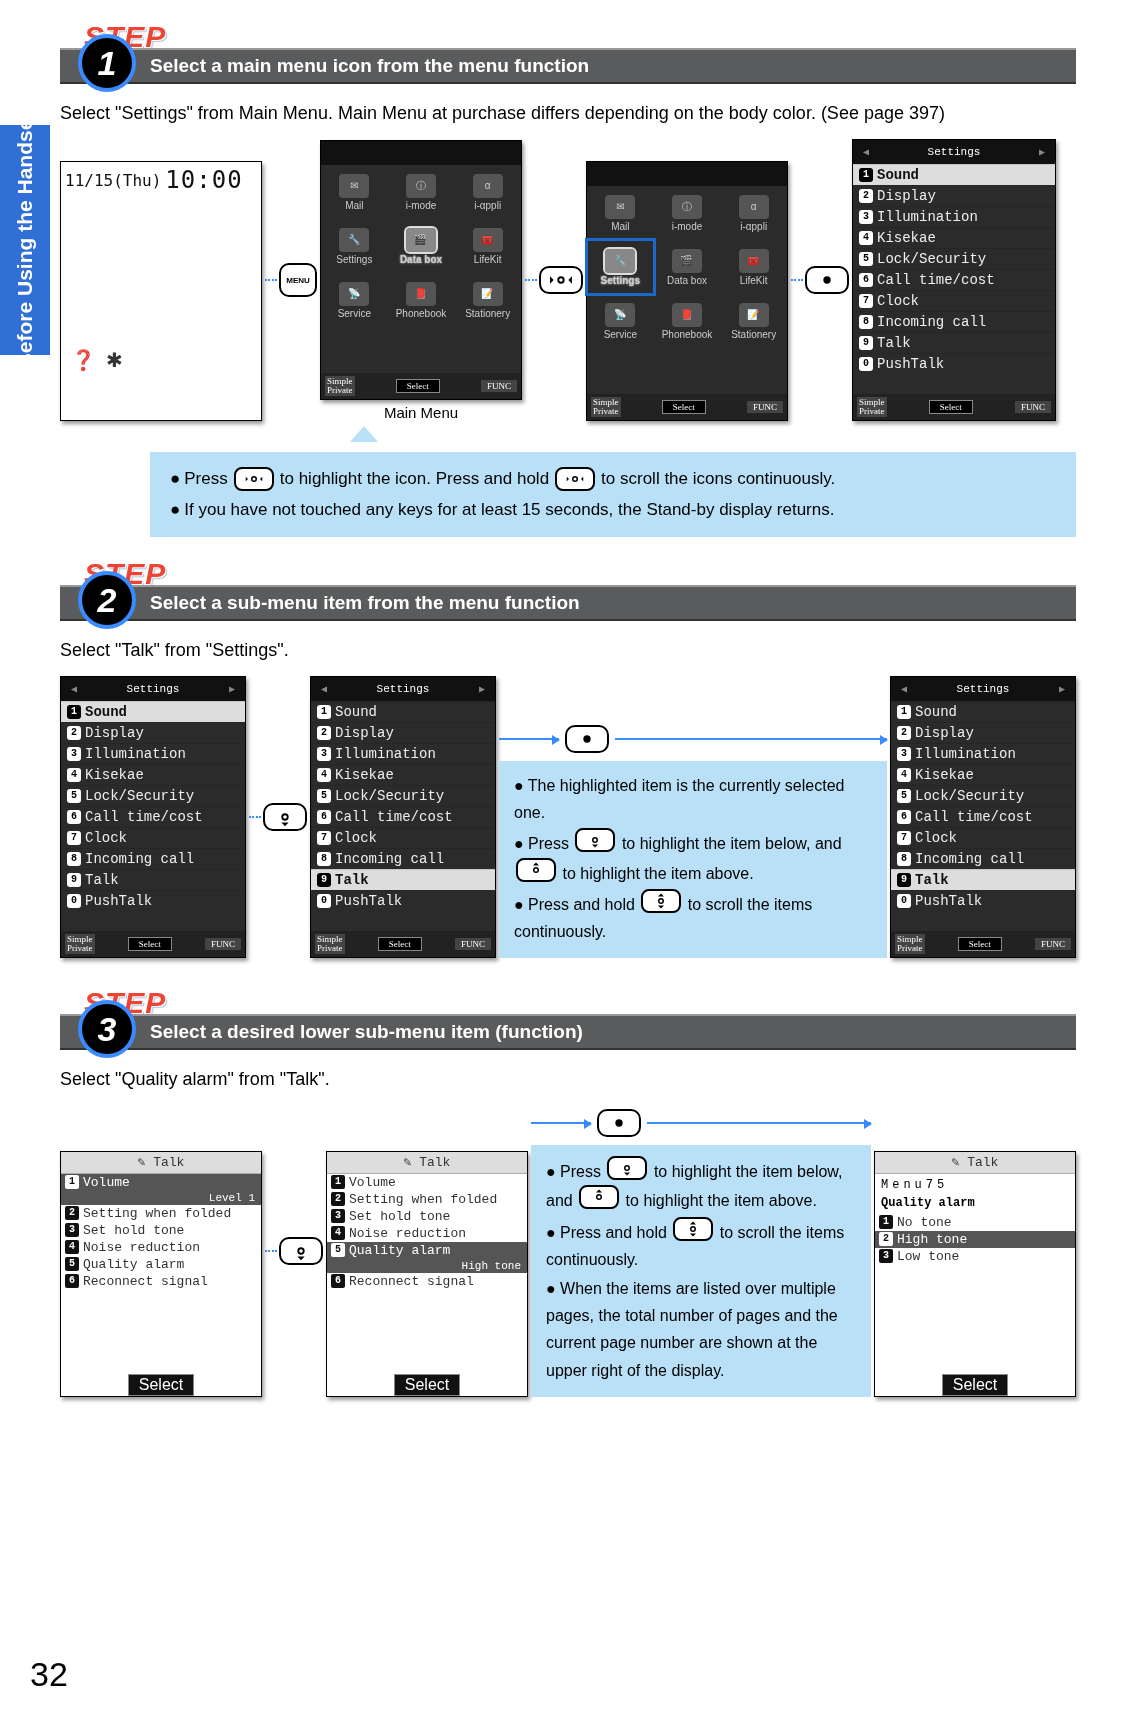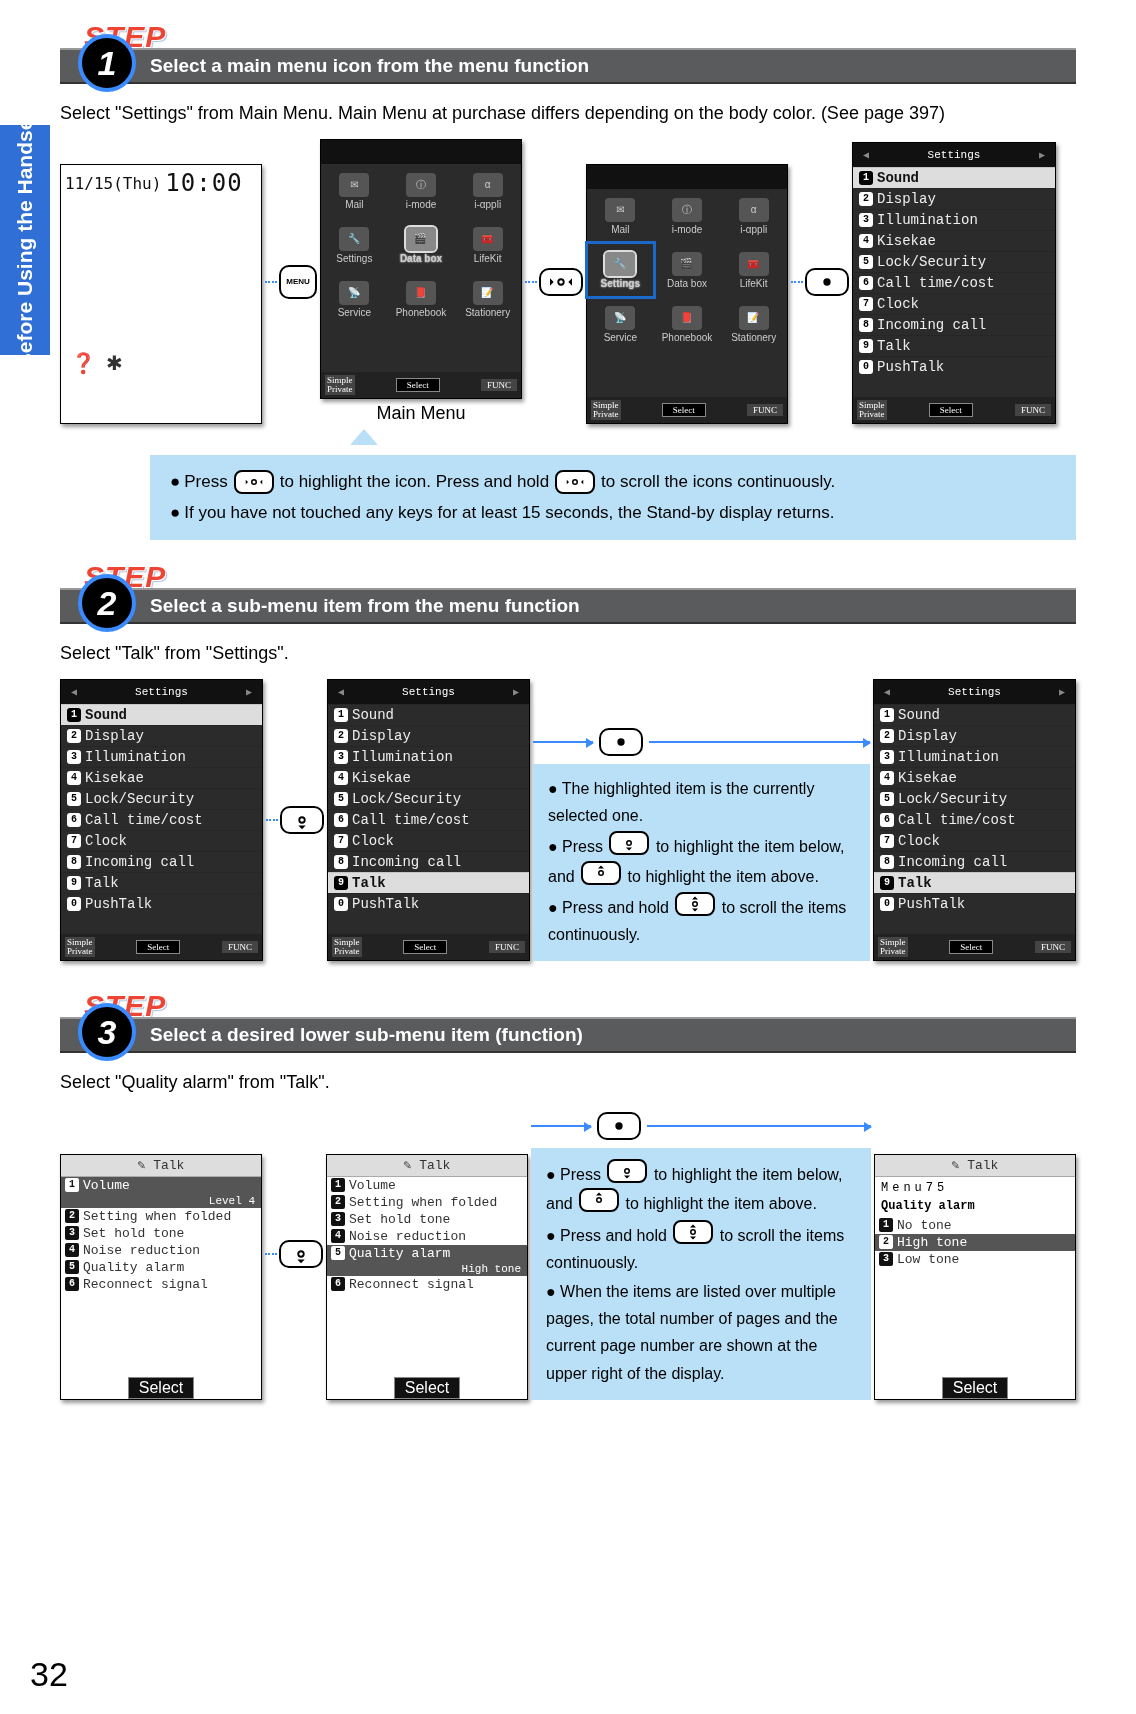--- a/index.html
+++ b/index.html
@@ -36,26 +36,26 @@
   .settings-list { list-style:none; font-family:'Courier New',monospace; font-size:14px; color:#eee;}
   .settings-list li { height:21px; display:flex; align-items:center; padding:0 6px; gap:4px; border-top:1px solid rgba(0,0,0,0.1);}
   .settings-list li.sel { background:#ddd; color:#111; font-weight:bold;}
   .num-bullet { display:inline-block; width:14px; height:14px; background:#fff; color:#000; font-size:10px; text-align:center; line-height:14px; border-radius:3px; font-weight:bold;}
   .settings-list li.sel .num-bullet { background:#000; color:#fff; }
   .arrow-btn { width:44px; height:28px; border:2px solid #000; border-radius:10px; background:#fff; display:flex; align-items:center; justify-content:center; position:relative; }
   .arrow-btn svg { width:22px; height:22px; }
   .menu-btn { width:38px; height:34px; border:2px solid #000; border-radius:10px; background:#fff; display:flex; align-items:center; justify-content:center; font-size:8px; font-weight:bold;}
   .between { align-self:center; display:flex; align-items:center; gap:2px;}
   .dash { border-top:2px dotted #3a8bff; width:12px; height:0; }
-  .caption { text-align:center; font-size:18px; }
+  .caption { text-align:center; font-size:15px; }
   .note-box { background:#b9e0f7; padding:12px 20px; margin:10px 0 20px 90px; font-size:17px; line-height:1.8; }
   .note-box .bullet-line { display:flex; align-items:center; flex-wrap:wrap; gap:4px;}
   .inline-key { display:inline-flex; width:40px; height:24px; border:2px solid #000; border-radius:8px; background:#fff; align-items:center; justify-content:center; margin:0 2px;}
   .inline-key svg { width:18px; height:18px;}
-  .tip-callout { background:#b9e0f7; border:1px solid #b9e0f7; padding:10px 14px; font-size:16px; line-height:1.7; width: 337px; }
+  .tip-callout { background:#b9e0f7; border:1px solid #b9e0f7; padding:10px 14px; font-size:16px; line-height:1.7; width: 388px; }
   .tip-callout .bullet-line { margin-bottom:2px; display:block;}
   .long-arrow-line { height:0; border-top:2px solid #3a8bff; position:relative;}
   .long-arrow-line::after { content:''; position:absolute; right:-1px; top:-5px; border-left:8px solid #3a8bff; border-top:5px solid transparent; border-bottom:5px solid transparent;}
   .talk-list { list-style:none; font-family:'Courier New',monospace; font-size:13px; color:#333;}
   .talk-list li { padding:1px 4px; display:flex; gap:4px; align-items:center;}
   .talk-list li.sel { background:#555; color:#fff;}
   .talk-screen { width:202px; height:246px; background:#fff; border:1px solid #000; box-shadow:2px 3px 4px rgba(0,0,0,0.4); display:flex; flex-direction:column;}
   .talk-header { height:22px; background:#ddd; color:#333; font-family:'Courier New',monospace; font-size:13px; display:flex; align-items:center; justify-content:center; border-bottom:1px solid #aaa;}
   .talk-soft { height:22px; background:#fff; display:flex; justify-content:center; align-items:center;}
   .talk-soft .sk-mid{ background:#111; color:#fff;}
@@ -531,21 +531,21 @@
           <span>✎&nbsp;</span>
           <span>Talk</span>
         </div>
       <div style="flex:1;">
         <ul class="talk-list">
           <li class="sel">
               <span class="sq-num">1</span>
               <span>Volume</span>
             </li>
           <li style="justify-content:flex-end;background:#555;color:#fff;font-size:11px;padding-right:6px;">
-              <span>Level 4</span>
+              <span>Level 1</span>
             </li>
           <li>
               <span class="sq-num">2</span>
               <span>Setting when folded</span>
             </li>
           <li>
               <span class="sq-num">3</span>
               <span>Set hold tone</span>
             </li>
           <li>

